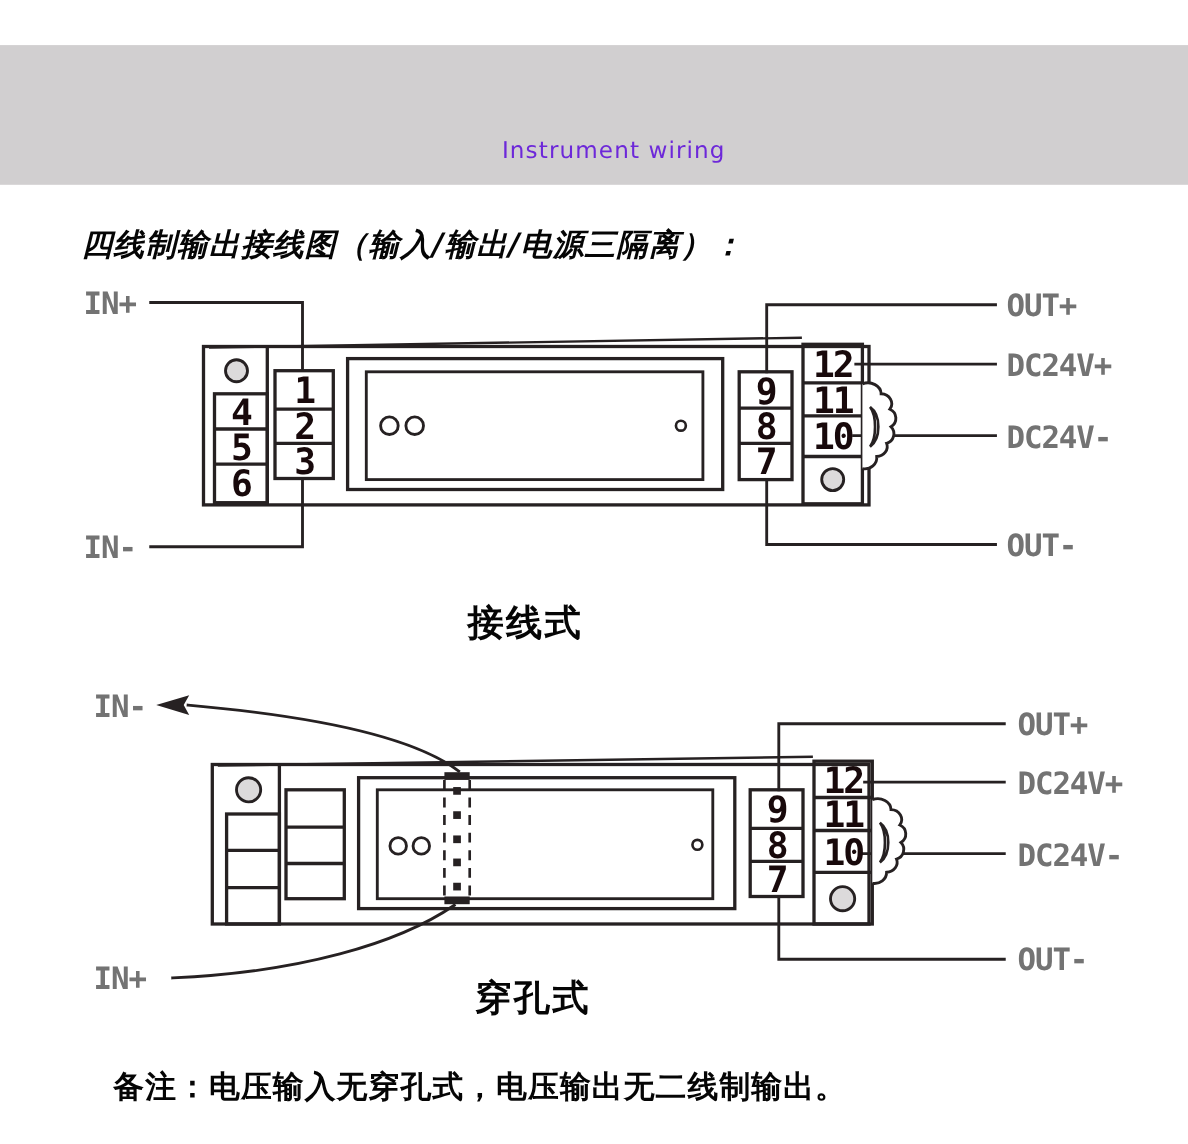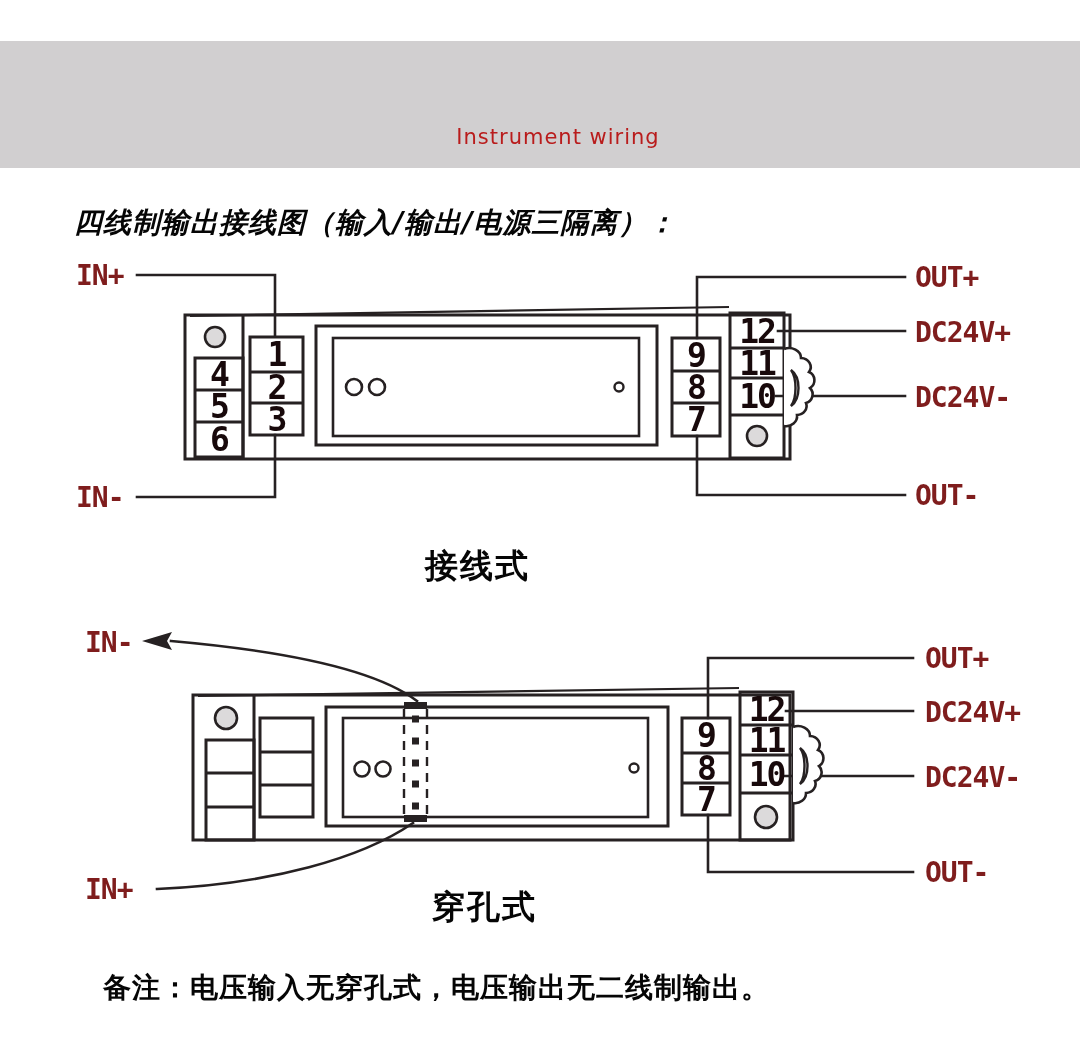--- a/index.html
+++ b/index.html
@@ -10,33 +10,33 @@
   .band{
     position:absolute;left:0;top:41px;width:1080px;height:127px;
     background:#d1cfd0;text-align:center;
   }
   .band .title{
     position:absolute;left:0;right:0;top:8px;
     font-size:58px;font-weight:900;letter-spacing:4px;color:#0c0c0c;
   }
   .band .subtitle{
     position:absolute;left:0;right:0;top:84px;
-    font-size:21px;font-weight:400;letter-spacing:1px;color:#b91c1c;padding-left:36px;
+    font-size:21px;font-weight:400;letter-spacing:1px;color:#6d28d9;padding-left:36px;
   }
   .cjk-line{
     position:absolute;font-size:28px;font-weight:600;color:#050505;letter-spacing:1px;
     white-space:nowrap;
   }
   .caption{
     position:absolute;width:220px;text-align:left;
     font-size:33px;font-weight:600;color:#050505;letter-spacing:2px;
   }
   .tech{
     position:absolute;font-family:"DejaVu Sans Mono","Liberation Mono",monospace;
-    font-size:28px;font-weight:600;color:#7f1d1d;letter-spacing:-1px;white-space:nowrap;
+    font-size:28px;font-weight:600;color:#737373;letter-spacing:-1px;white-space:nowrap;
   }
   .tnum{
     position:absolute;display:flex;align-items:center;justify-content:center;
     font-family:"DejaVu Sans Mono","Liberation Mono",monospace;
     font-size:33px;font-weight:600;color:#18090b;letter-spacing:-2px;
   }
   svg.layer{position:absolute;left:0;pointer-events:none;}
   .note{
     position:absolute;left:103px;top:969px;
     font-size:28px;font-weight:700;color:#050505;letter-spacing:1px;white-space:nowrap;

